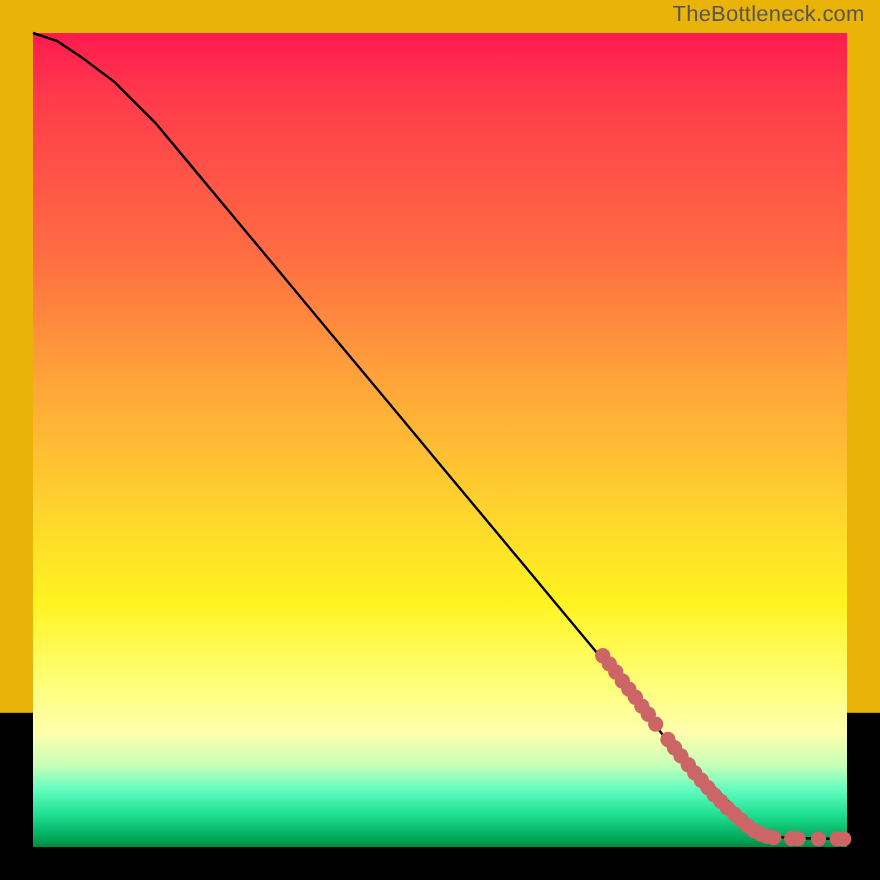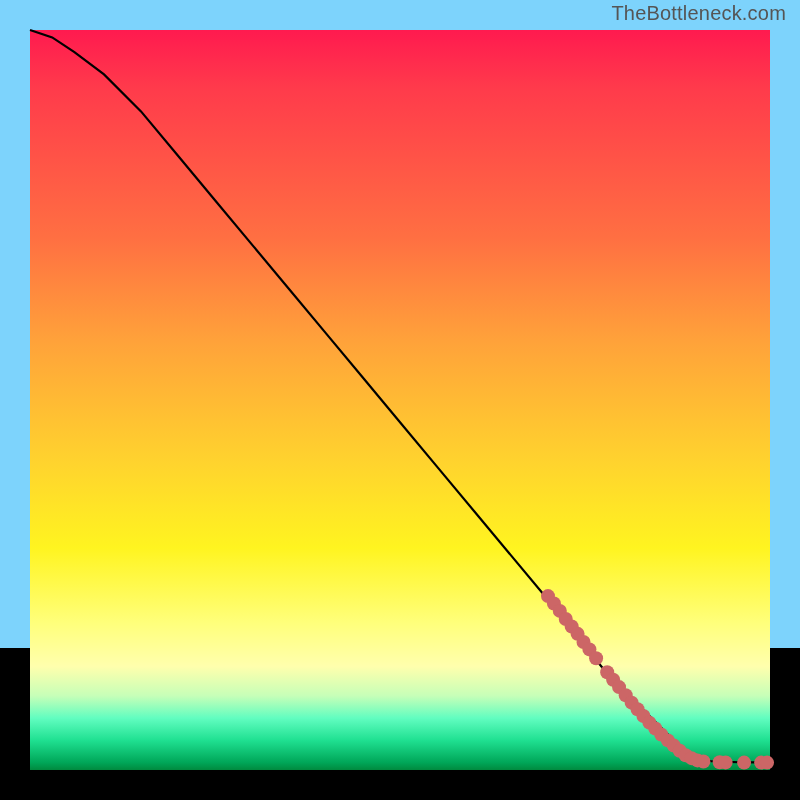--- a/index.html
+++ b/index.html
@@ -8,21 +8,21 @@
     width: 800px;
     height: 800px;
     background: #000;
     font-family: Arial, Helvetica, sans-serif;
     overflow: hidden;
   }
   .frame {
     position: relative;
     width: 800px;
     height: 648px;
-    background: #7dd3fc;
+    background: #eab308;
   }
   .attribution {
     position: absolute;
     top: 2px;
     right: 14px;
     color: #555;
     font-size: 20px;
     font-weight: 400;
     letter-spacing: 0.2px;
   }

